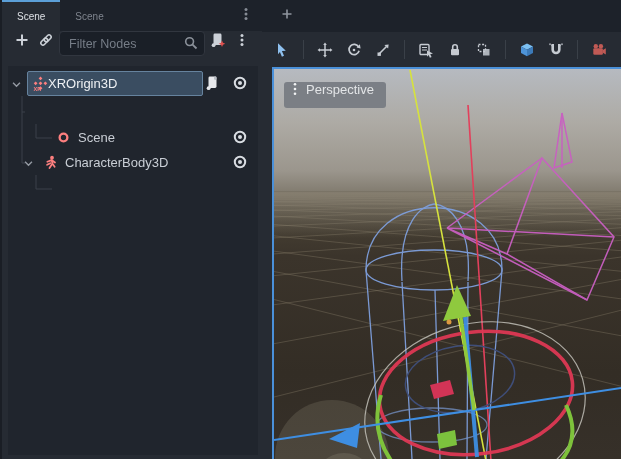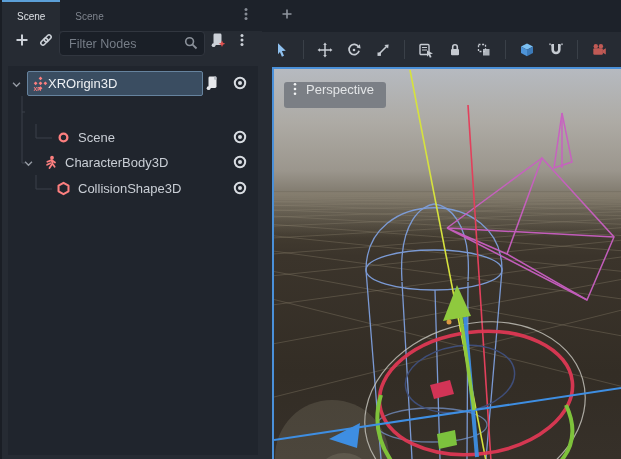--- a/index.html
+++ b/index.html
@@ -164,30 +164,20 @@
         </div>
         <div class="tree-row" style="top: 84px;">
           <span class="chev" style="left:15px"><svg width="11" height="11" viewBox="0 0 16 16">
               <path d="M3 5.5l5 5 5-5" fill="none" stroke="currentColor" stroke-width="2"></path>
             </svg></span>
           <span class="nicon" style="left:35px"><svg width="15" height="15" viewBox="0 0 16 16" xmlns="http://www.w3.org/2000/svg">
               <circle cx="9.6" cy="2.9" r="2" fill="currentColor"></circle>
               <path d="M4.6 7.2L9.3 5.4l.8 3.8-3.2 4.6M10.1 9.2l2.3 3.4M9.5 5.6l3.3 2.4M4.4 10.4l3.4-1.6" fill="none" stroke="currentColor" stroke-width="1.9" stroke-linecap="round"></path>
             </svg></span>
           <span class="nlabel" style="left:57px">CharacterBody3D</span>
-          <span class="row-eye"><svg width="16" height="16" viewBox="0 0 16 16" xmlns="http://www.w3.org/2000/svg">
-              <circle cx="8" cy="8" r="5.2" fill="none" stroke="currentColor" stroke-width="2"></circle>
-              <circle cx="8" cy="8" r="2" fill="currentColor"></circle>
-            </svg></span>
-        </div>
-        <div class="tree-row" style="top: 110px;">
-          <span class="nicon" style="left:48px"><svg width="15" height="15" viewBox="0 0 16 16" xmlns="http://www.w3.org/2000/svg">
-              <polygon points="8,2 13.3,5 13.3,11 8,14 2.7,11 2.7,5" fill="none" stroke="currentColor" stroke-width="2.2" stroke-linejoin="round"></polygon>
-            </svg></span>
-          <span class="nlabel" style="left:70px">CollisionShape3D</span>
           <span class="row-eye"><svg width="16" height="16" viewBox="0 0 16 16" xmlns="http://www.w3.org/2000/svg">
               <circle cx="8" cy="8" r="5.2" fill="none" stroke="currentColor" stroke-width="2"></circle>
               <circle cx="8" cy="8" r="2" fill="currentColor"></circle>
             </svg></span>
         </div>
       </div>
   </div>
 
   <div id="main">
     <div class="scene-tabbar">

